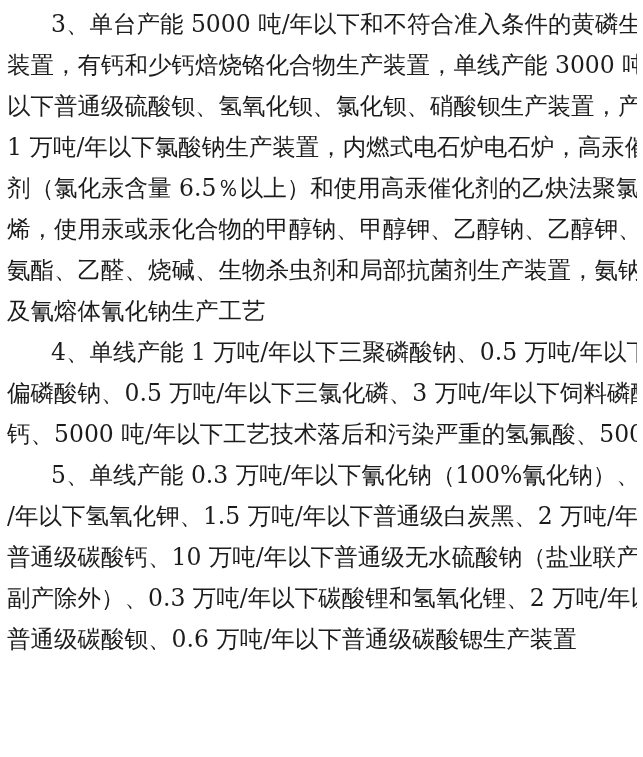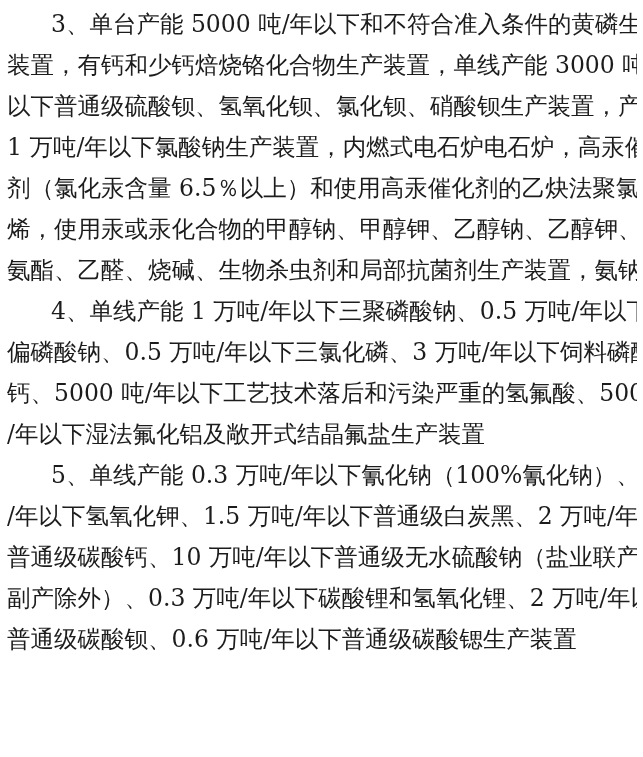--- a/index.html
+++ b/index.html
@@ -60,27 +60,27 @@
 <div class="doc">
 
   <div class="para">
     <div class="line indent"><span>3、单台产能 5000 吨/年以下和不符合准入条件的黄磷生产</span></div>
     <div class="line"><span>装置，有钙和少钙焙烧铬化合物生产装置，单线产能 3000 吨/年</span></div>
     <div class="line"><span>以下普通级硫酸钡、氢氧化钡、氯化钡、硝酸钡生产装置，产能</span></div>
     <div class="line"><span>1 万吨/年以下氯酸钠生产装置，内燃式电石炉电石炉，高汞催化</span></div>
     <div class="line"><span>剂（氯化汞含量 6.5％以上）和使用高汞催化剂的乙炔法聚氯乙</span></div>
     <div class="line"><span>烯，使用汞或汞化合物的甲醇钠、甲醇钾、乙醇钠、乙醇钾、聚</span></div>
     <div class="line"><span>氨酯、乙醛、烧碱、生物杀虫剂和局部抗菌剂生产装置，氨钠法</span></div>
+    <div class="line last"><span>及氰熔体氰化钠生产工艺</span></div>
   </div>
 
   <div class="para">
     <div class="line indent"><span>4、单线产能 1 万吨/年以下三聚磷酸钠、0.5 万吨/年以下六</span></div>
     <div class="line"><span>偏磷酸钠、0.5 万吨/年以下三氯化磷、3 万吨/年以下饲料磷酸氢</span></div>
     <div class="line"><span>钙、5000 吨/年以下工艺技术落后和污染严重的氢氟酸、5000 吨</span></div>
-    <div class="line last"><span>/年以下湿法氟化铝及敞开式结晶氟盐生产装置</span></div>
   </div>
 
   <div class="para">
     <div class="line indent"><span>5、单线产能 0.3 万吨/年以下氰化钠（100%氰化钠）、1 万吨</span></div>
     <div class="line"><span>/年以下氢氧化钾、1.5 万吨/年以下普通级白炭黑、2 万吨/年以下</span></div>
     <div class="line"><span>普通级碳酸钙、10 万吨/年以下普通级无水硫酸钠（盐业联产及</span></div>
     <div class="line"><span>副产除外）、0.3 万吨/年以下碳酸锂和氢氧化锂、2 万吨/年以下</span></div>
     <div class="line last"><span>普通级碳酸钡、0.6 万吨/年以下普通级碳酸锶生产装置</span></div>
   </div>
 

